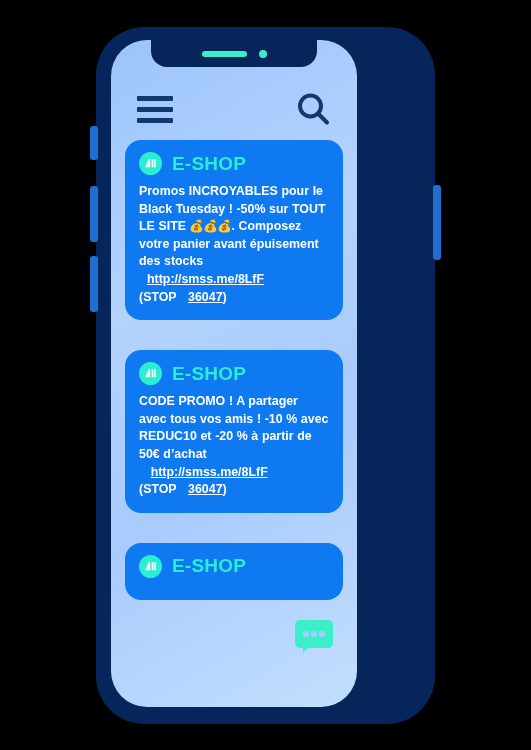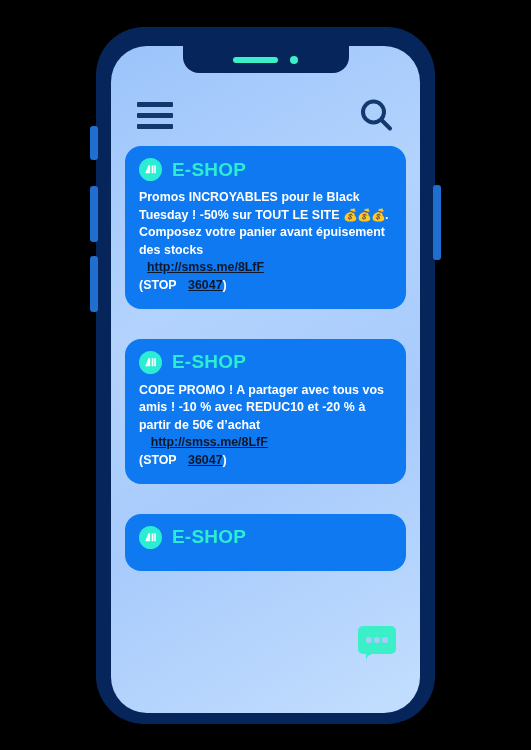--- a/index.html
+++ b/index.html
@@ -28,22 +28,22 @@
     border-radius:3px;
   }
   #btn-mute{ left:-6px; top:99px;  width:8px; height:34px; }
   #btn-vol-up{ left:-6px; top:159px; width:8px; height:56px; }
   #btn-vol-dn{ left:-6px; top:229px; width:8px; height:56px; }
   #btn-power{ right:-6px; top:158px; width:8px; height:75px; }
 
   
   #screen{
     position:absolute;
-    left:15px; top:19px;
-    width:309px; height:667px;
+    left:15px; top:13px;
+    width:246px; height:667px;
     border-radius:36px;
     background:linear-gradient(150deg,#9CC4FB 0%,#B3D3FD 35%,#A8CBFC 62%,#C3DEFE 100%);
     overflow:hidden;
   }
 
   
   #notch{
     position:absolute;
     left:50%; transform:translateX(-50%);
     top:0;
@@ -108,21 +108,21 @@
     letter-spacing:.2px;
   }
   .body-text{
     color:#FFFFFF;
     font-size:12.4px;
     font-weight:bold;
     line-height:1.42;
     word-spacing:.2px;
   }
   .body-text a, .lnk{
-    color:#0f172a;
+    color:#ffffff;
     text-decoration:underline;
     padding-left:8px;
   }
   .emoji{ font-size:12px; letter-spacing:-1px; }
 
   
   #chat-fab{
     position:absolute;
     right:22px;
     bottom:48px;

